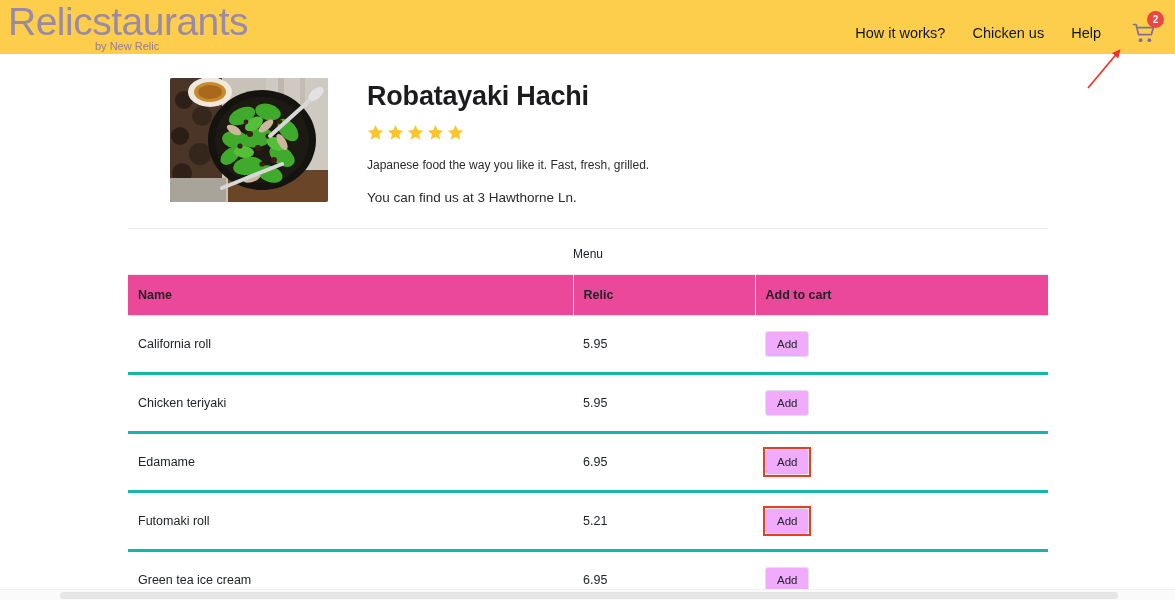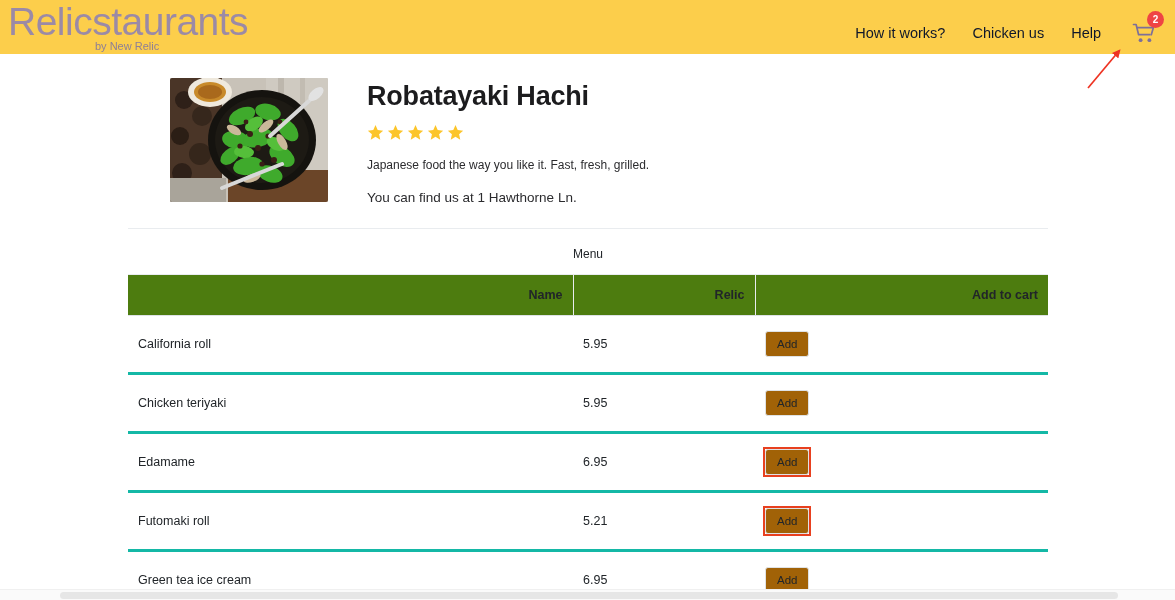--- a/index.html
+++ b/index.html
@@ -89,23 +89,23 @@
   .menu-section {
     position: absolute; left: 128px; top: 228px; width: 920px;
     border-top: 1px solid #e9ecef;
   }
   .menu-caption {
     text-align: center; font-size: 12px; color: #212529;
     padding: 18px 0 13px 0;
   }
   table.menu-table { width: 920px; border-collapse: collapse; }
   table.menu-table th {
-    background: #4d7c0f;
+    background: #ec4899;
     font-size: 12.5px; font-weight: 700; color: #212529;
-    text-align: right;
+    text-align: left;
     padding: 13px 10px 13px 10px;
     border-top: 1px solid #e9ecef;
     border-bottom: 1px solid #dee2e6;
   }
   table.menu-table th.col-name { padding-left: 10px; width: 445px; }
   table.menu-table th.col-price { width: 182px; border-left: 1px solid #e9ecef; }
   table.menu-table th.col-cart { border-left: 1px solid #e9ecef; }
   table.menu-table td {
     font-size: 12.5px; color: #212529;
     padding: 15px 10px;
@@ -115,21 +115,21 @@
   td.cell-name { padding-left: 10px; }
   td.cell-price { }
   td.cell-cart { }
   .add-btn {
     display: inline-block;
     min-width: 39px;
     padding: 5px 11px;
     font-size: 11.5px;
     font-family: "Liberation Sans", sans-serif;
     color: #212529;
-    background: #a16207;
+    background: #f0abfc;
     border: 1px solid #dfe2e5;
     border-radius: 3px;
     cursor: pointer;
     line-height: 14px;
   }
   tr.highlighted td.cell-cart .add-btn-holder {
     display: inline-block;
     outline: 2px solid #e8401f;
     outline-offset: 0px;
     padding: 0;
@@ -264,21 +264,21 @@
           </svg>
         <svg class="star" viewBox="0 0 20 20">
             <polygon points="10,1.2 12.6,7.2 19,7.8 14.2,12 15.6,18.4 10,15 4.4,18.4 5.8,12 1,7.8 7.4,7.2" fill="#fcc52b"></polygon>
           </svg>
         <svg class="star" viewBox="0 0 20 20">
             <polygon points="10,1.2 12.6,7.2 19,7.8 14.2,12 15.6,18.4 10,15 4.4,18.4 5.8,12 1,7.8 7.4,7.2" fill="#fcc52b"></polygon>
           </svg>
       </div>
 
       <div class="rest-desc">Japanese food the way you like it. Fast, fresh, grilled.</div>
-      <div class="rest-addr">You can find us at 1 Hawthorne Ln.</div>
+      <div class="rest-addr">You can find us at 3 Hawthorne Ln.</div>
     </div>
   </div>
 
   <div class="menu-section">
     <div class="menu-caption">Menu</div>
 
     <table class="menu-table">
       <thead>
         <tr>
           <th class="col-name">Name</th>

